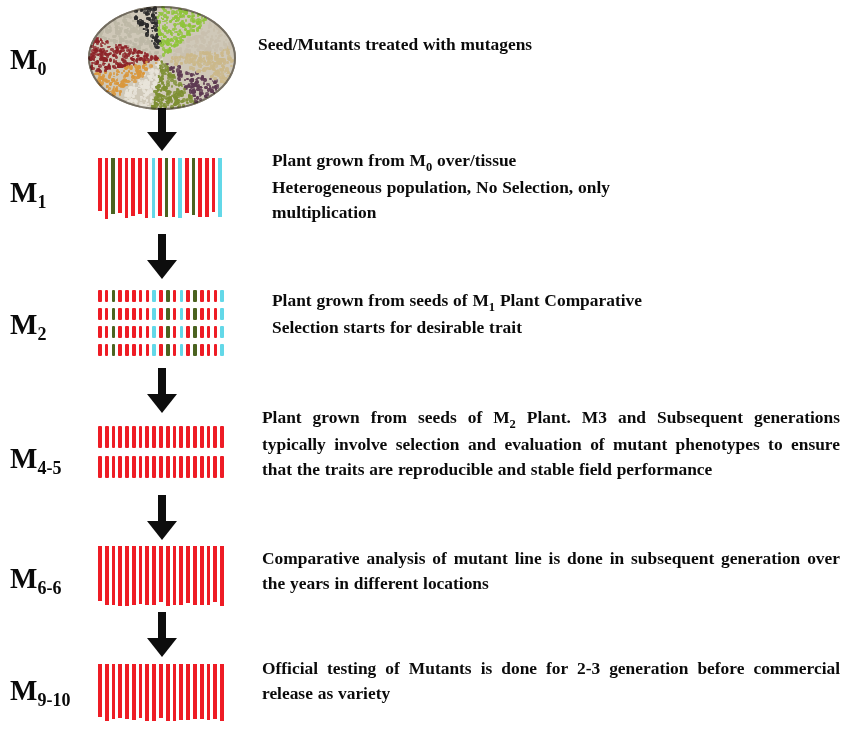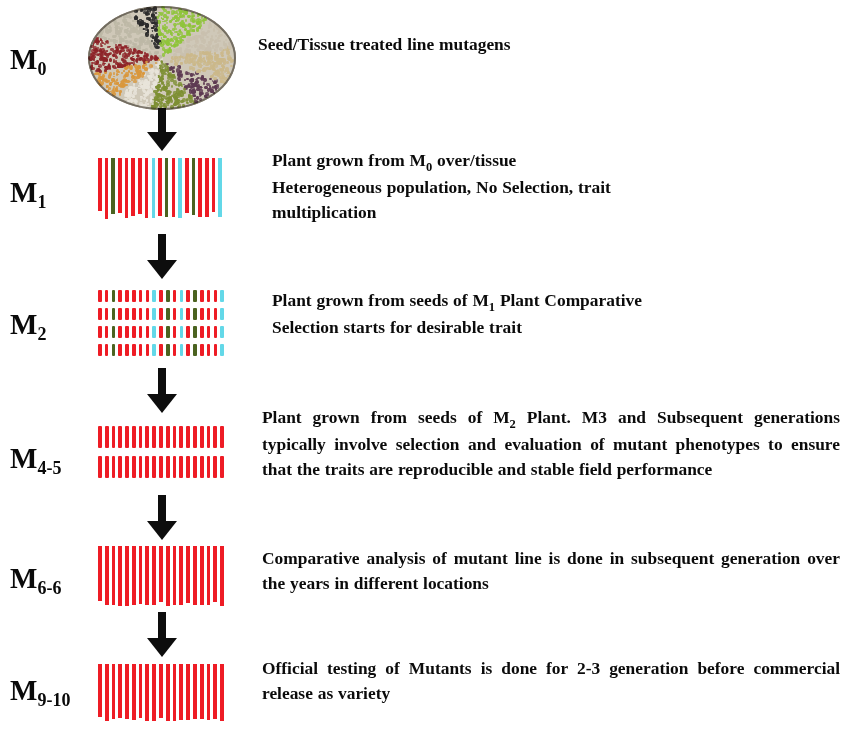--- a/index.html
+++ b/index.html
@@ -1629,21 +1629,21 @@
         <div class="grain" style="left: 16.3464px; top: 59.8992px; width: 3.93919px; height: 2.85474px; background: rgb(141, 34, 39); opacity: 0.98706;"></div>
         <div class="grain" style="left: 66.3253px; top: 62.7089px; width: 3.73451px; height: 4.75521px; background: rgb(232, 228, 218); opacity: 0.878928;"></div>
         <div class="grain" style="left: 62.4402px; top: 36.381px; width: 1.80585px; height: 1.96784px; background: rgb(189, 184, 166); opacity: 0.794306;"></div>
         <div class="grain" style="left: 91.813px; top: 84.0197px; width: 2.72657px; height: 2.53398px; background: rgb(125, 143, 51); opacity: 0.998591;"></div>
         <div class="grain" style="left: 23.4724px; top: 76.0599px; width: 1.61923px; height: 1.42641px; background: rgb(217, 151, 60); opacity: 0.971424;"></div>
         <div class="grain" style="left: 65.6922px; top: 22.1166px; width: 3.95103px; height: 4.18785px; background: rgb(43, 43, 43); opacity: 0.848691;"></div>
         <div style="position: absolute; inset: 0px; border-radius: 50%; box-shadow: rgba(40, 34, 26, 0.55) 0px 0px 0px 2px inset;"></div>
       </div>
 
     <div class="desc" style="left:258px; top:32px; width:560px;">
-      <span>Seed/Tissue treated line mutagens</span>
+      <span>Seed/Mutants treated with mutagens</span>
     </div>
   </div>
 
   <div class="arrow" style="left:145px; top:108px; height:42px;">
     <div class="shaft" style="height:26px;"></div>
     <div class="head" style="top:24px;"></div>
   </div>
 
   <div class="stage-row" style="top:150px;height:82px;">
     <div class="gen-label" style="left:10px; top:28px;">
@@ -1667,21 +1667,21 @@
         <div class="stripe" style="width: 3.6px; height: 89.3881%; align-self: flex-start; background: rgb(238, 28, 37);"></div>
         <div class="stripe" style="width: 3.6px; height: 91.2392%; align-self: flex-start; background: rgb(75, 99, 32);"></div>
         <div class="stripe" style="width: 3.6px; height: 95.9106%; align-self: flex-start; background: rgb(238, 28, 37);"></div>
         <div class="stripe" style="width: 3.6px; height: 95.7726%; align-self: flex-start; background: rgb(238, 28, 37);"></div>
         <div class="stripe" style="width: 3.6px; height: 86.7544%; align-self: flex-start; background: rgb(238, 28, 37);"></div>
         <div class="stripe" style="width: 3.6px; height: 95.5747%; align-self: flex-start; background: rgb(99, 216, 232);"></div>
       </div>
 
     <div class="desc" style="left:272px; top:-2px; width:556px;">
       <div><span>Plant grown from M</span><span class="sub">0</span><span> over/tissue</span></div>
-      <div>Heterogeneous population, No Selection, trait</div>
+      <div>Heterogeneous population, No Selection, only</div>
       <div>multiplication</div>
     </div>
   </div>
 
   <div class="arrow" style="left:145px; top:234px; height:44px;">
     <div class="shaft" style="height:28px;"></div>
     <div class="head" style="top:26px;"></div>
   </div>
 
   <div class="stage-row" style="top:282px;height:82px;">

